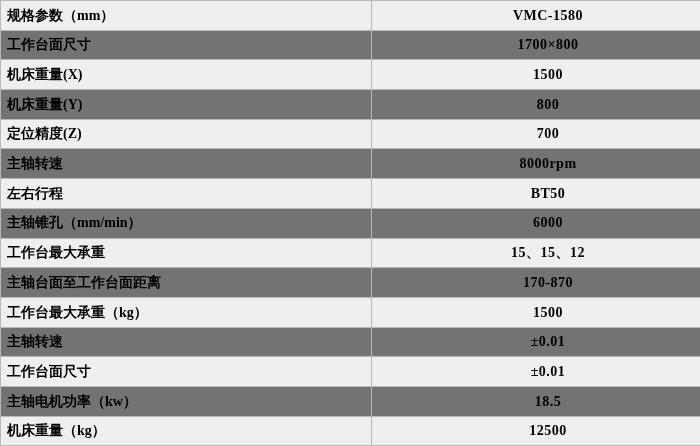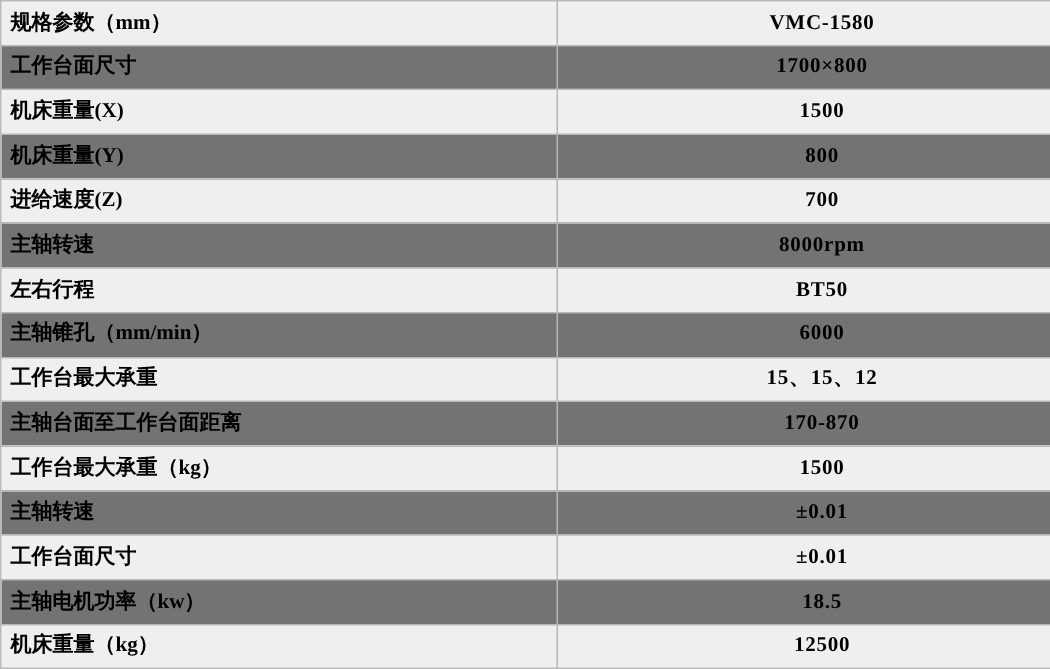--- a/index.html
+++ b/index.html
@@ -65,21 +65,21 @@
     </tr>
     <tr class="row-even">
       <td class="param-name">机床重量(X)</td>
       <td class="param-value">1500</td>
     </tr>
     <tr class="row-odd">
       <td class="param-name">机床重量(Y)</td>
       <td class="param-value">800</td>
     </tr>
     <tr class="row-even">
-      <td class="param-name">进给速度(Z)</td>
+      <td class="param-name">定位精度(Z)</td>
       <td class="param-value">700</td>
     </tr>
     <tr class="row-odd">
       <td class="param-name">主轴转速</td>
       <td class="param-value">8000rpm</td>
     </tr>
     <tr class="row-even">
       <td class="param-name">左右行程</td>
       <td class="param-value">BT50</td>
     </tr>

